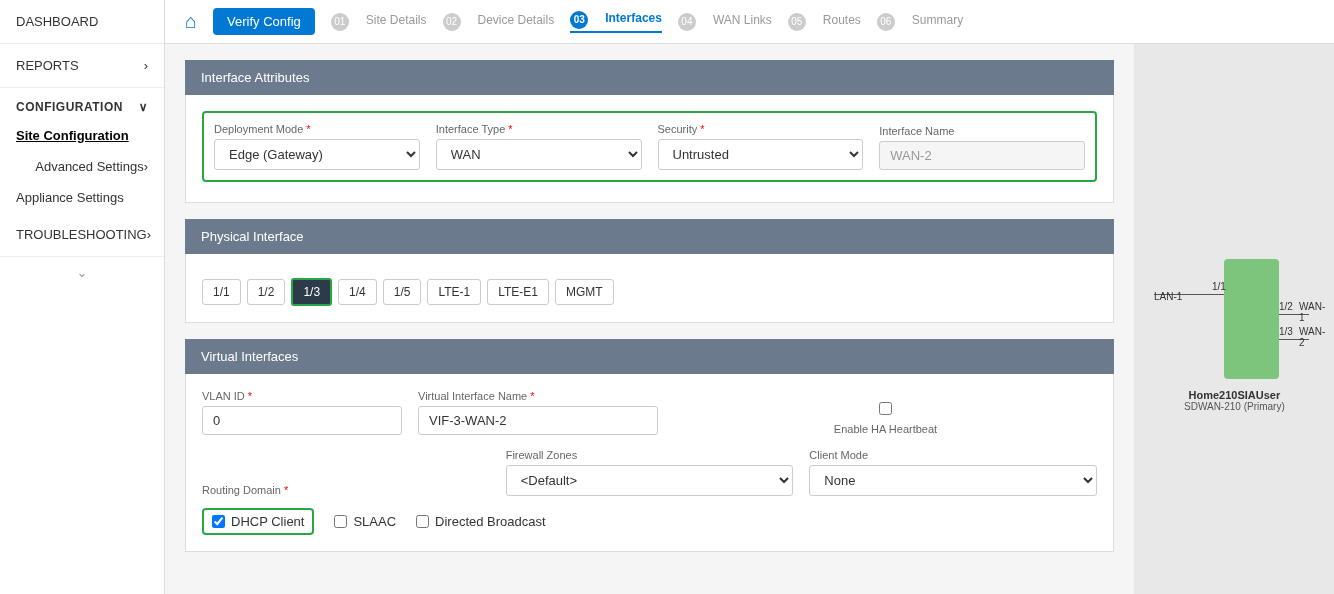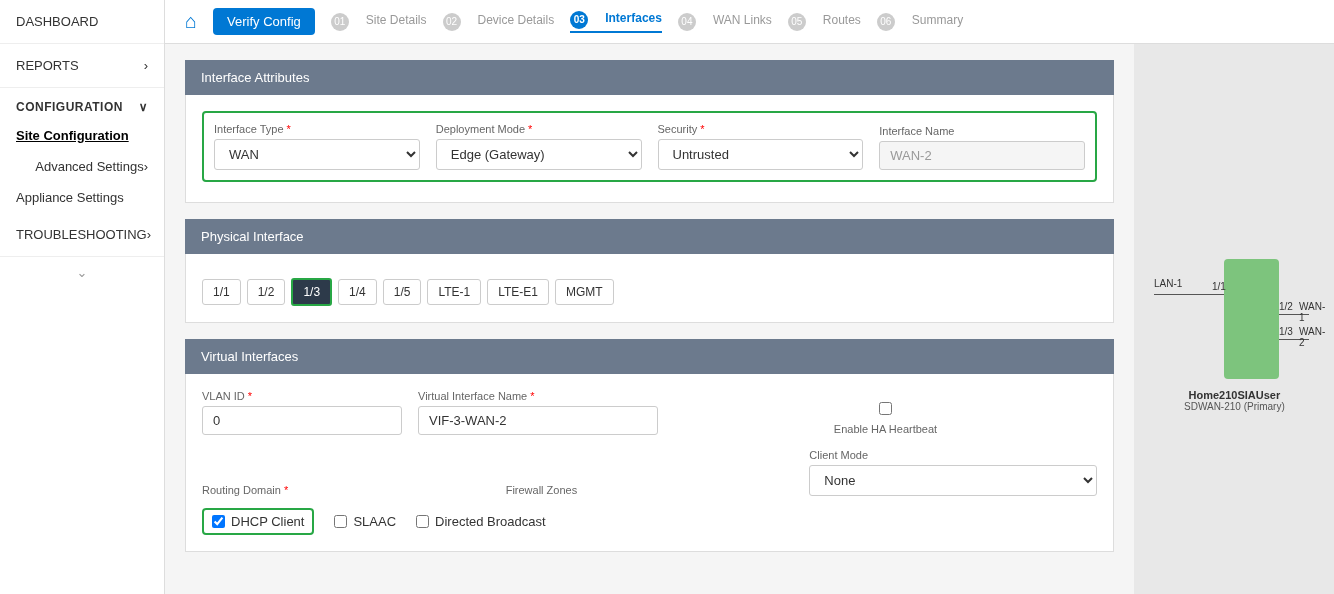--- a/index.html
+++ b/index.html
@@ -323,34 +323,34 @@
 
       <div>
         <div class="section-header">
           <span>Interface Attributes</span>
         </div>
         <div class="section-body">
           <div class="highlight-border">
             <div class="form-row">
               <div class="form-group">
                 <label>
+                  <span>Deployment Mode</span>
+                  <span class="required"> *</span>
+                </label>
+                <select>
+                  <option>Edge (Gateway)</option>
+                </select>
+              </div>
+              <div class="form-group">
+                <label>
                   <span>Interface Type</span>
                   <span class="required"> *</span>
                 </label>
                 <select>
                   <option>WAN</option>
-                </select>
-              </div>
-              <div class="form-group">
-                <label>
-                  <span>Deployment Mode</span>
-                  <span class="required"> *</span>
-                </label>
-                <select>
-                  <option>Edge (Gateway)</option>
                 </select>
               </div>
               <div class="form-group">
                 <label>
                   <span>Security</span>
                   <span class="required"> *</span>
                 </label>
                 <select>
                   <option>Untrusted</option>
                 </select>
@@ -409,20 +409,23 @@
           </div>
           <div class="form-row" style="margin-bottom:8px;">
             <div class="form-group">
               <label>
                 <span>Routing Domain</span>
                 <span class="required"> *</span>
               </label>
             </div>
             <div class="form-group">
               <label>Firewall Zones</label>
+              <select>
+                <option>&lt;Default&gt;</option>
+              </select>
             </div>
             <div class="form-group">
               <label>Client Mode</label>
               <select>
                 <option>None</option>
               </select>
             </div>
           </div>
           <div class="checkbox-row">
             <div class="checkbox-item dhcp-highlight">
@@ -443,21 +446,21 @@
 
     </div>
 
     <div class="diagram-panel">
 
       <div style="position:relative;width:180px;height:200px;">
 
         <div style="position:absolute;left:80px;top:40px;width:55px;height:120px;background:#7dc47d;border-radius:4px;"></div>
 
         <div style="position:absolute;top:75px;left:10px;width:70px;height:1px;background:#555;"></div>
-        <span style="position:absolute;top:59px;left:10px;font-size:10px;color:#333;">LAN-1</span>
+        <span style="position:absolute;top:72px;left:10px;font-size:10px;color:#333;">LAN-1</span>
         <span style="position:absolute;top:62px;left:68px;font-size:10px;color:#333;">1/1</span>
 
         <div style="position:absolute;top:95px;left:135px;width:30px;height:1px;background:#555;"></div>
         <span style="position:absolute;top:82px;left:135px;font-size:10px;color:#333;">1/2</span>
         <span style="position:absolute;top:82px;left:155px;font-size:10px;color:#333;">WAN-1</span>
 
         <div style="position:absolute;top:120px;left:135px;width:30px;height:1px;background:#555;"></div>
         <span style="position:absolute;top:107px;left:135px;font-size:10px;color:#333;">1/3</span>
         <span style="position:absolute;top:107px;left:155px;font-size:10px;color:#333;">WAN-2</span>
 

